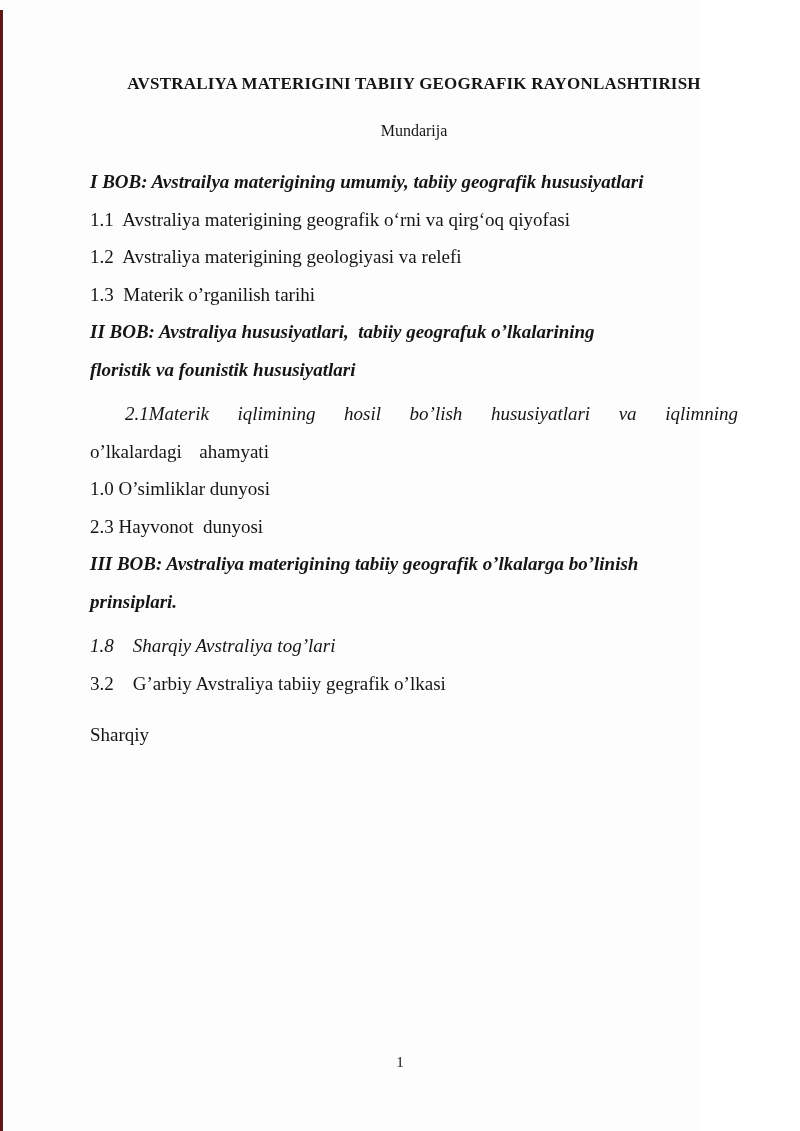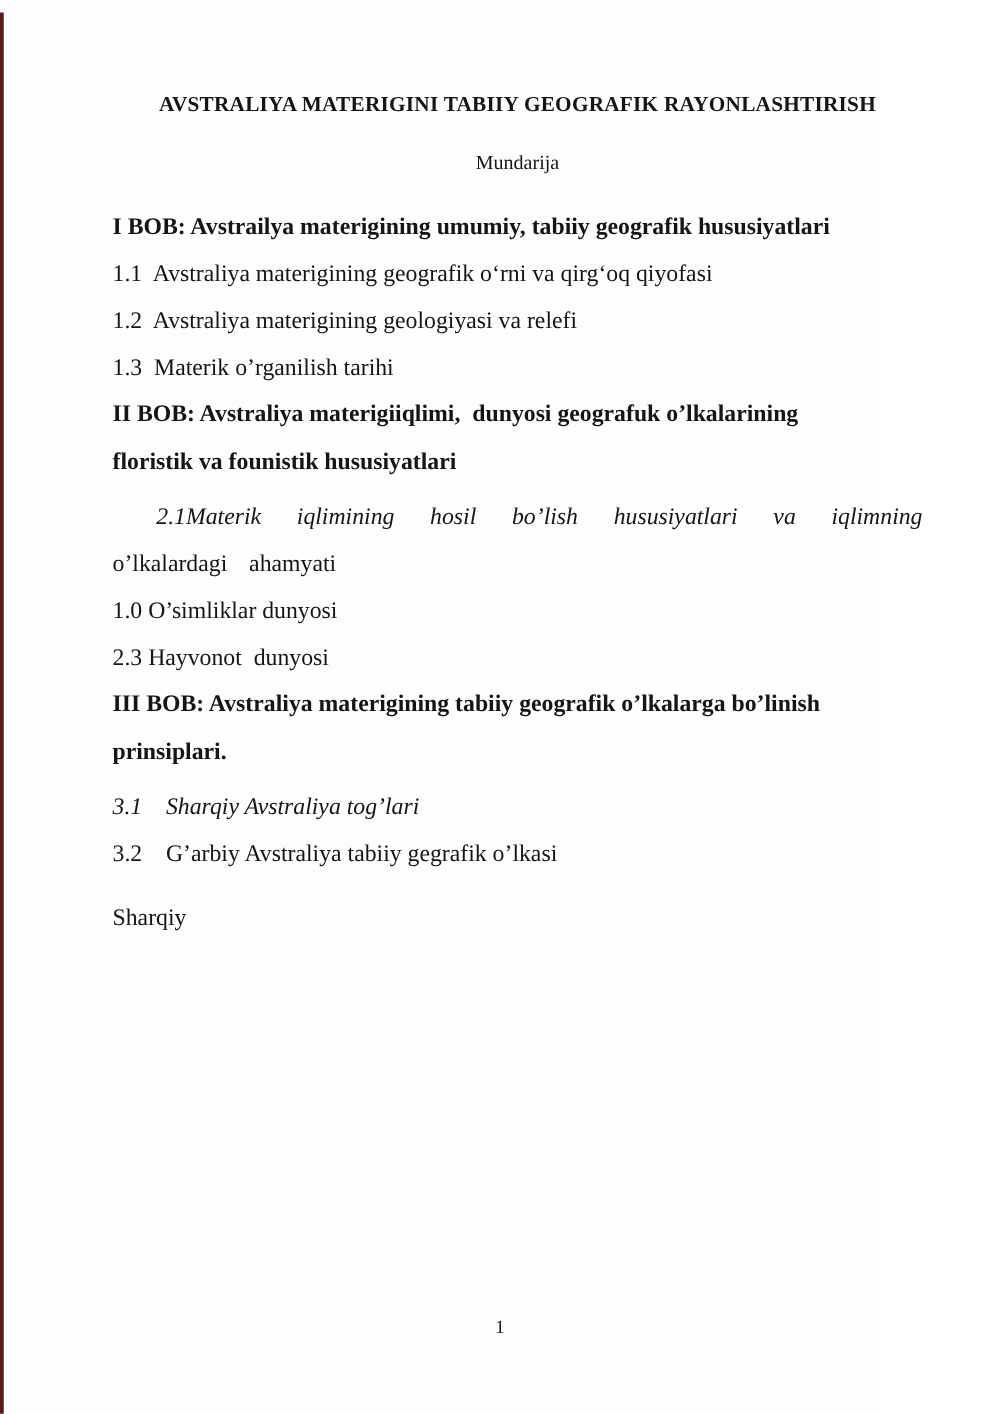--- a/index.html
+++ b/index.html
@@ -45,20 +45,21 @@
     line-height: 22px;
     white-space: pre-wrap;
   }
   .line {
     font-size: 19px;
     line-height: 37.5px;
     white-space: pre-wrap;
   }
   .chapter {
     font-weight: bold;
+    font-style: italic;
   }
   .first-heading { margin-top: 21px; }
   .gap-before-small { margin-top: 7px; font-style: italic; }
   .gap-before-medium { margin-top: 14px; }
   .justified {
     text-align: justify;
     text-align-last: justify;
     text-indent: 35px;
   }
   .wide-words { word-spacing: 4px; }
@@ -82,33 +83,33 @@
     <div class="doc-title">AVSTRALIYA MATERIGINI TABIIY GEOGRAFIK RAYONLASHTIRISH</div>
 
     <div class="doc-subtitle">Mundarija</div>
 
     <div class="line chapter first-heading">I BOB: Avstrailya materigining umumiy, tabiiy geografik hususiyatlari</div>
 
     <div class="line">1.1  Avstraliya materigining geografik oʻrni va qirgʻoq qiyofasi</div>
     <div class="line">1.2  Avstraliya materigining geologiyasi va relefi</div>
     <div class="line">1.3  Materik o’rganilish tarihi</div>
 
-    <div class="line chapter">II BOB: Avstraliya materigiiqlimi,  dunyosi geografuk o’lkalarining</div>
+    <div class="line chapter">II BOB: Avstraliya hususiyatlari,  tabiiy geografuk o’lkalarining</div>
     <div class="line chapter">floristik va founistik hususiyatlari</div>
 
     <div class="line justified gap-before-small">2.1Materik iqlimining hosil bo’lish hususiyatlari va iqlimning</div>
     <div class="line wide-words">o’lkalardagi  ahamyati</div>
 
     <div class="line">1.0 O’simliklar dunyosi</div>
     <div class="line">2.3 Hayvonot  dunyosi</div>
 
     <div class="line chapter">III BOB: Avstraliya materigining tabiiy geografik o’lkalarga bo’linish</div>
     <div class="line chapter">prinsiplari.</div>
 
-    <div class="line gap-before-small">3.1    Sharqiy Avstraliya tog’lari</div>
+    <div class="line gap-before-small">1.8    Sharqiy Avstraliya tog’lari</div>
     <div class="line">3.2    G’arbiy Avstraliya tabiiy gegrafik o’lkasi</div>
 
 
     <div class="line gap-before-medium">Sharqiy</div>
 
   </div>
 
   <div class="page-number">1</div>
 </div>
 

